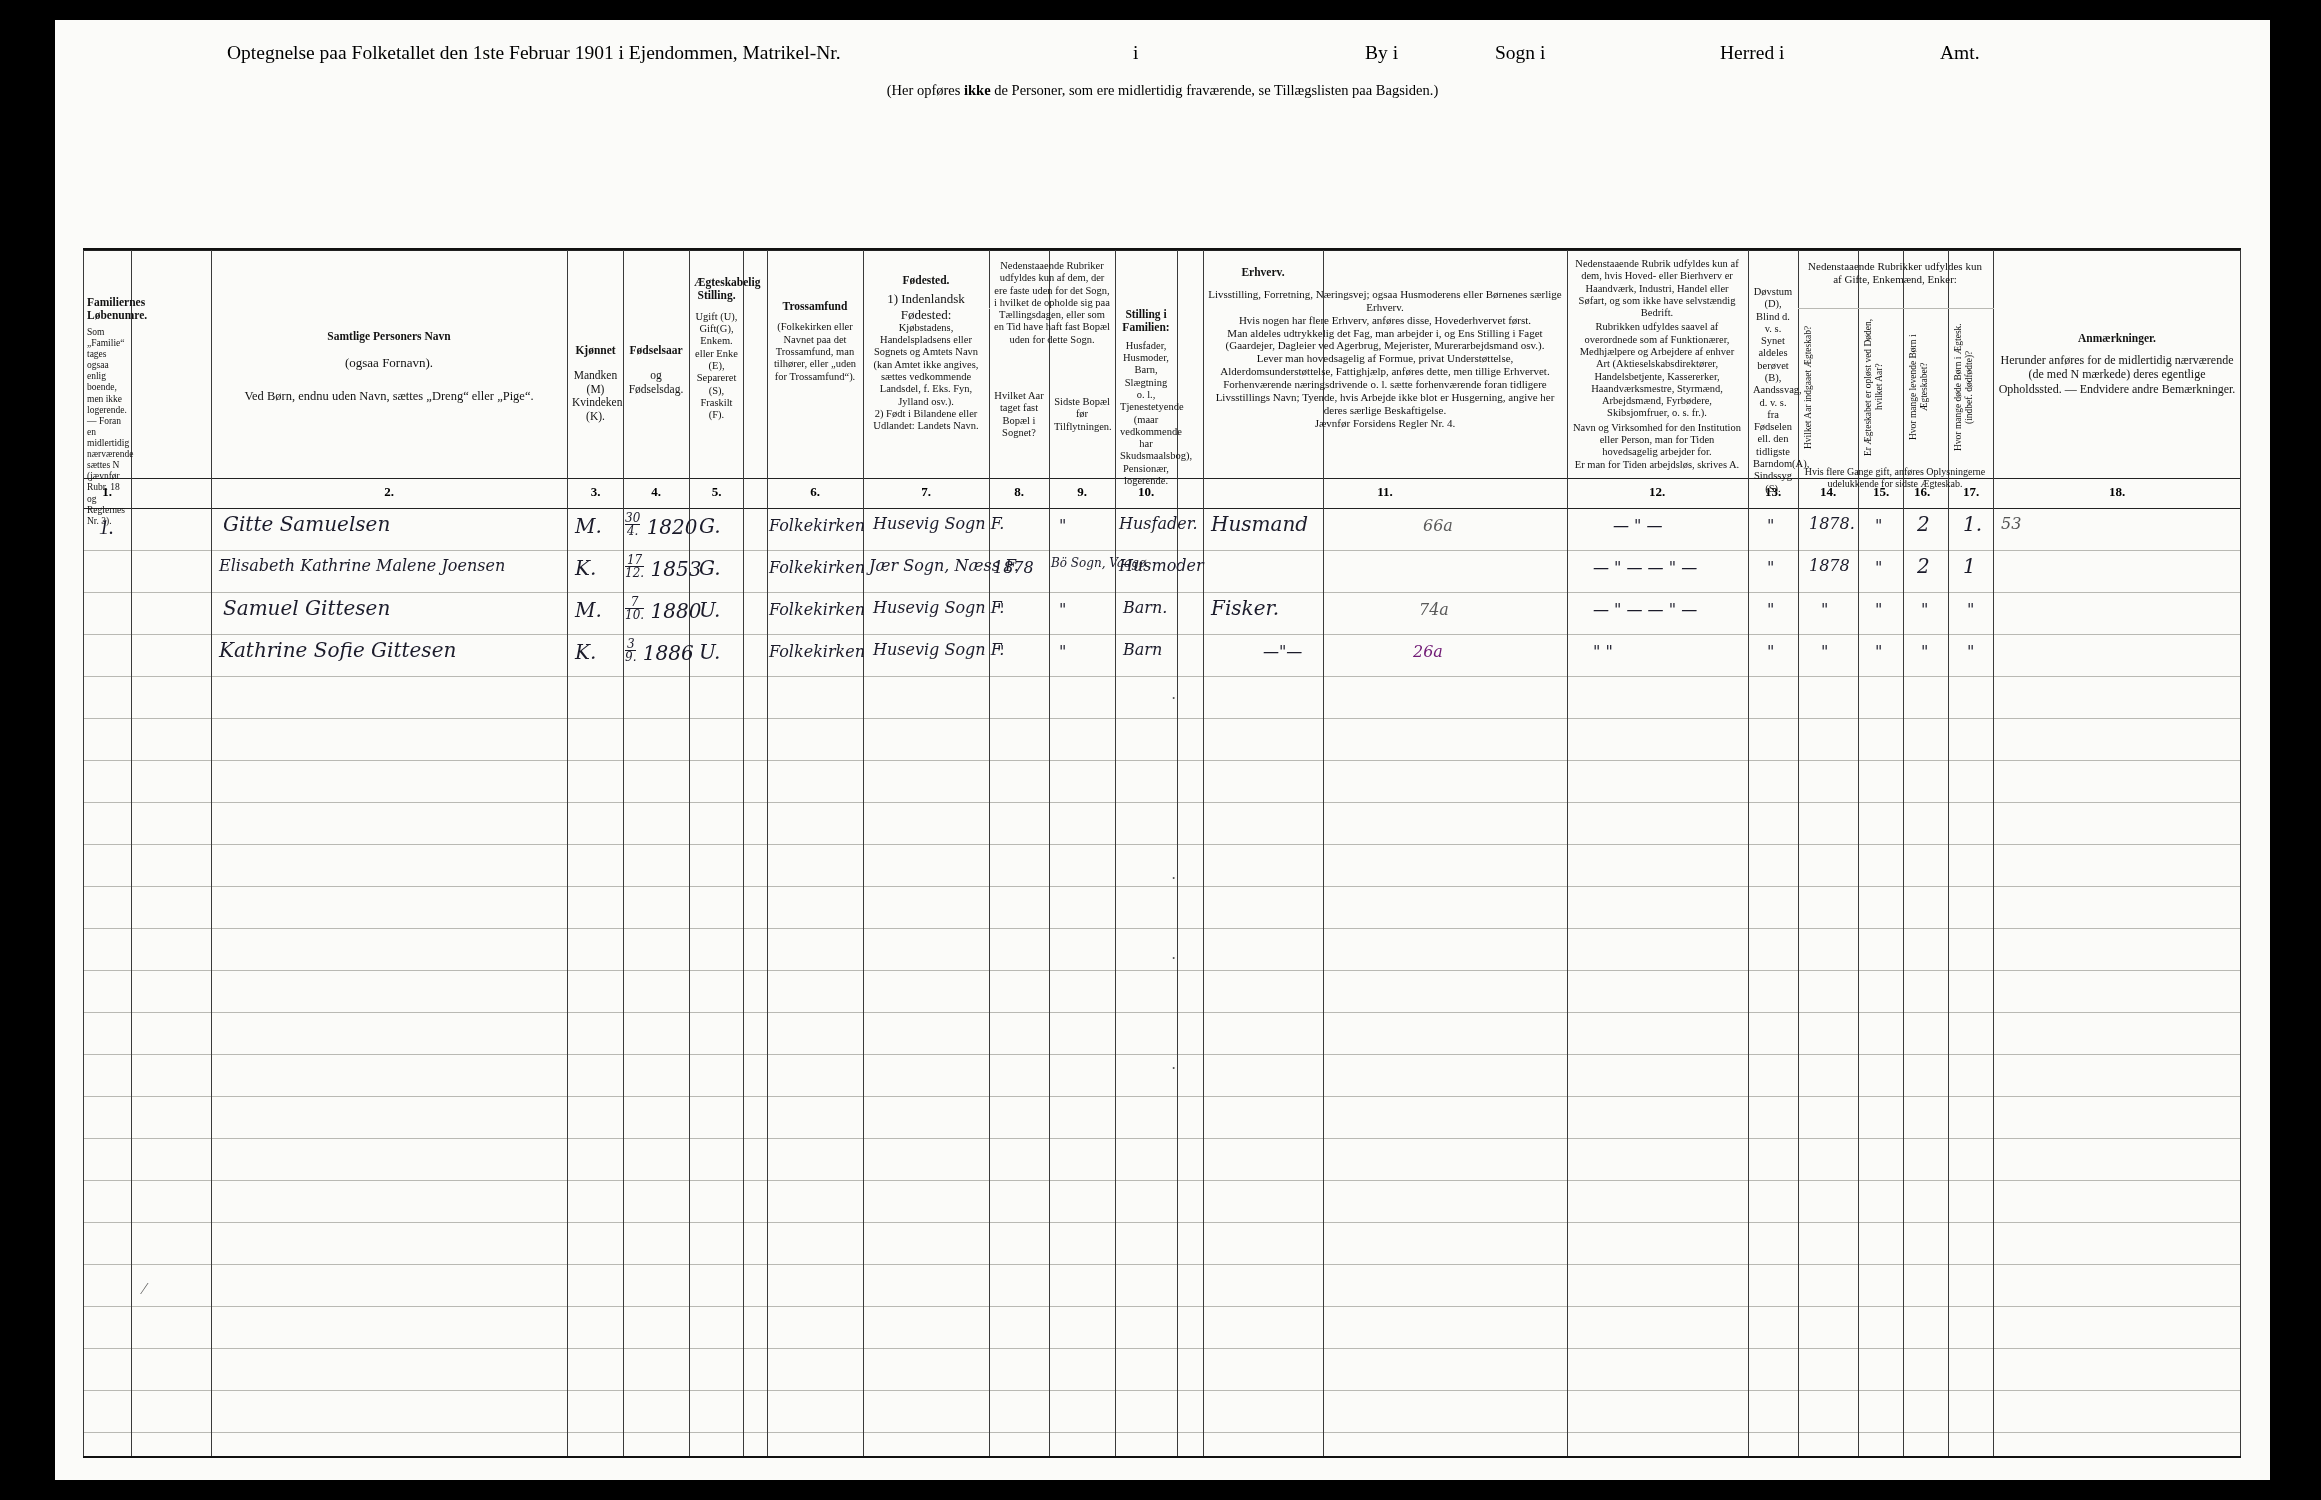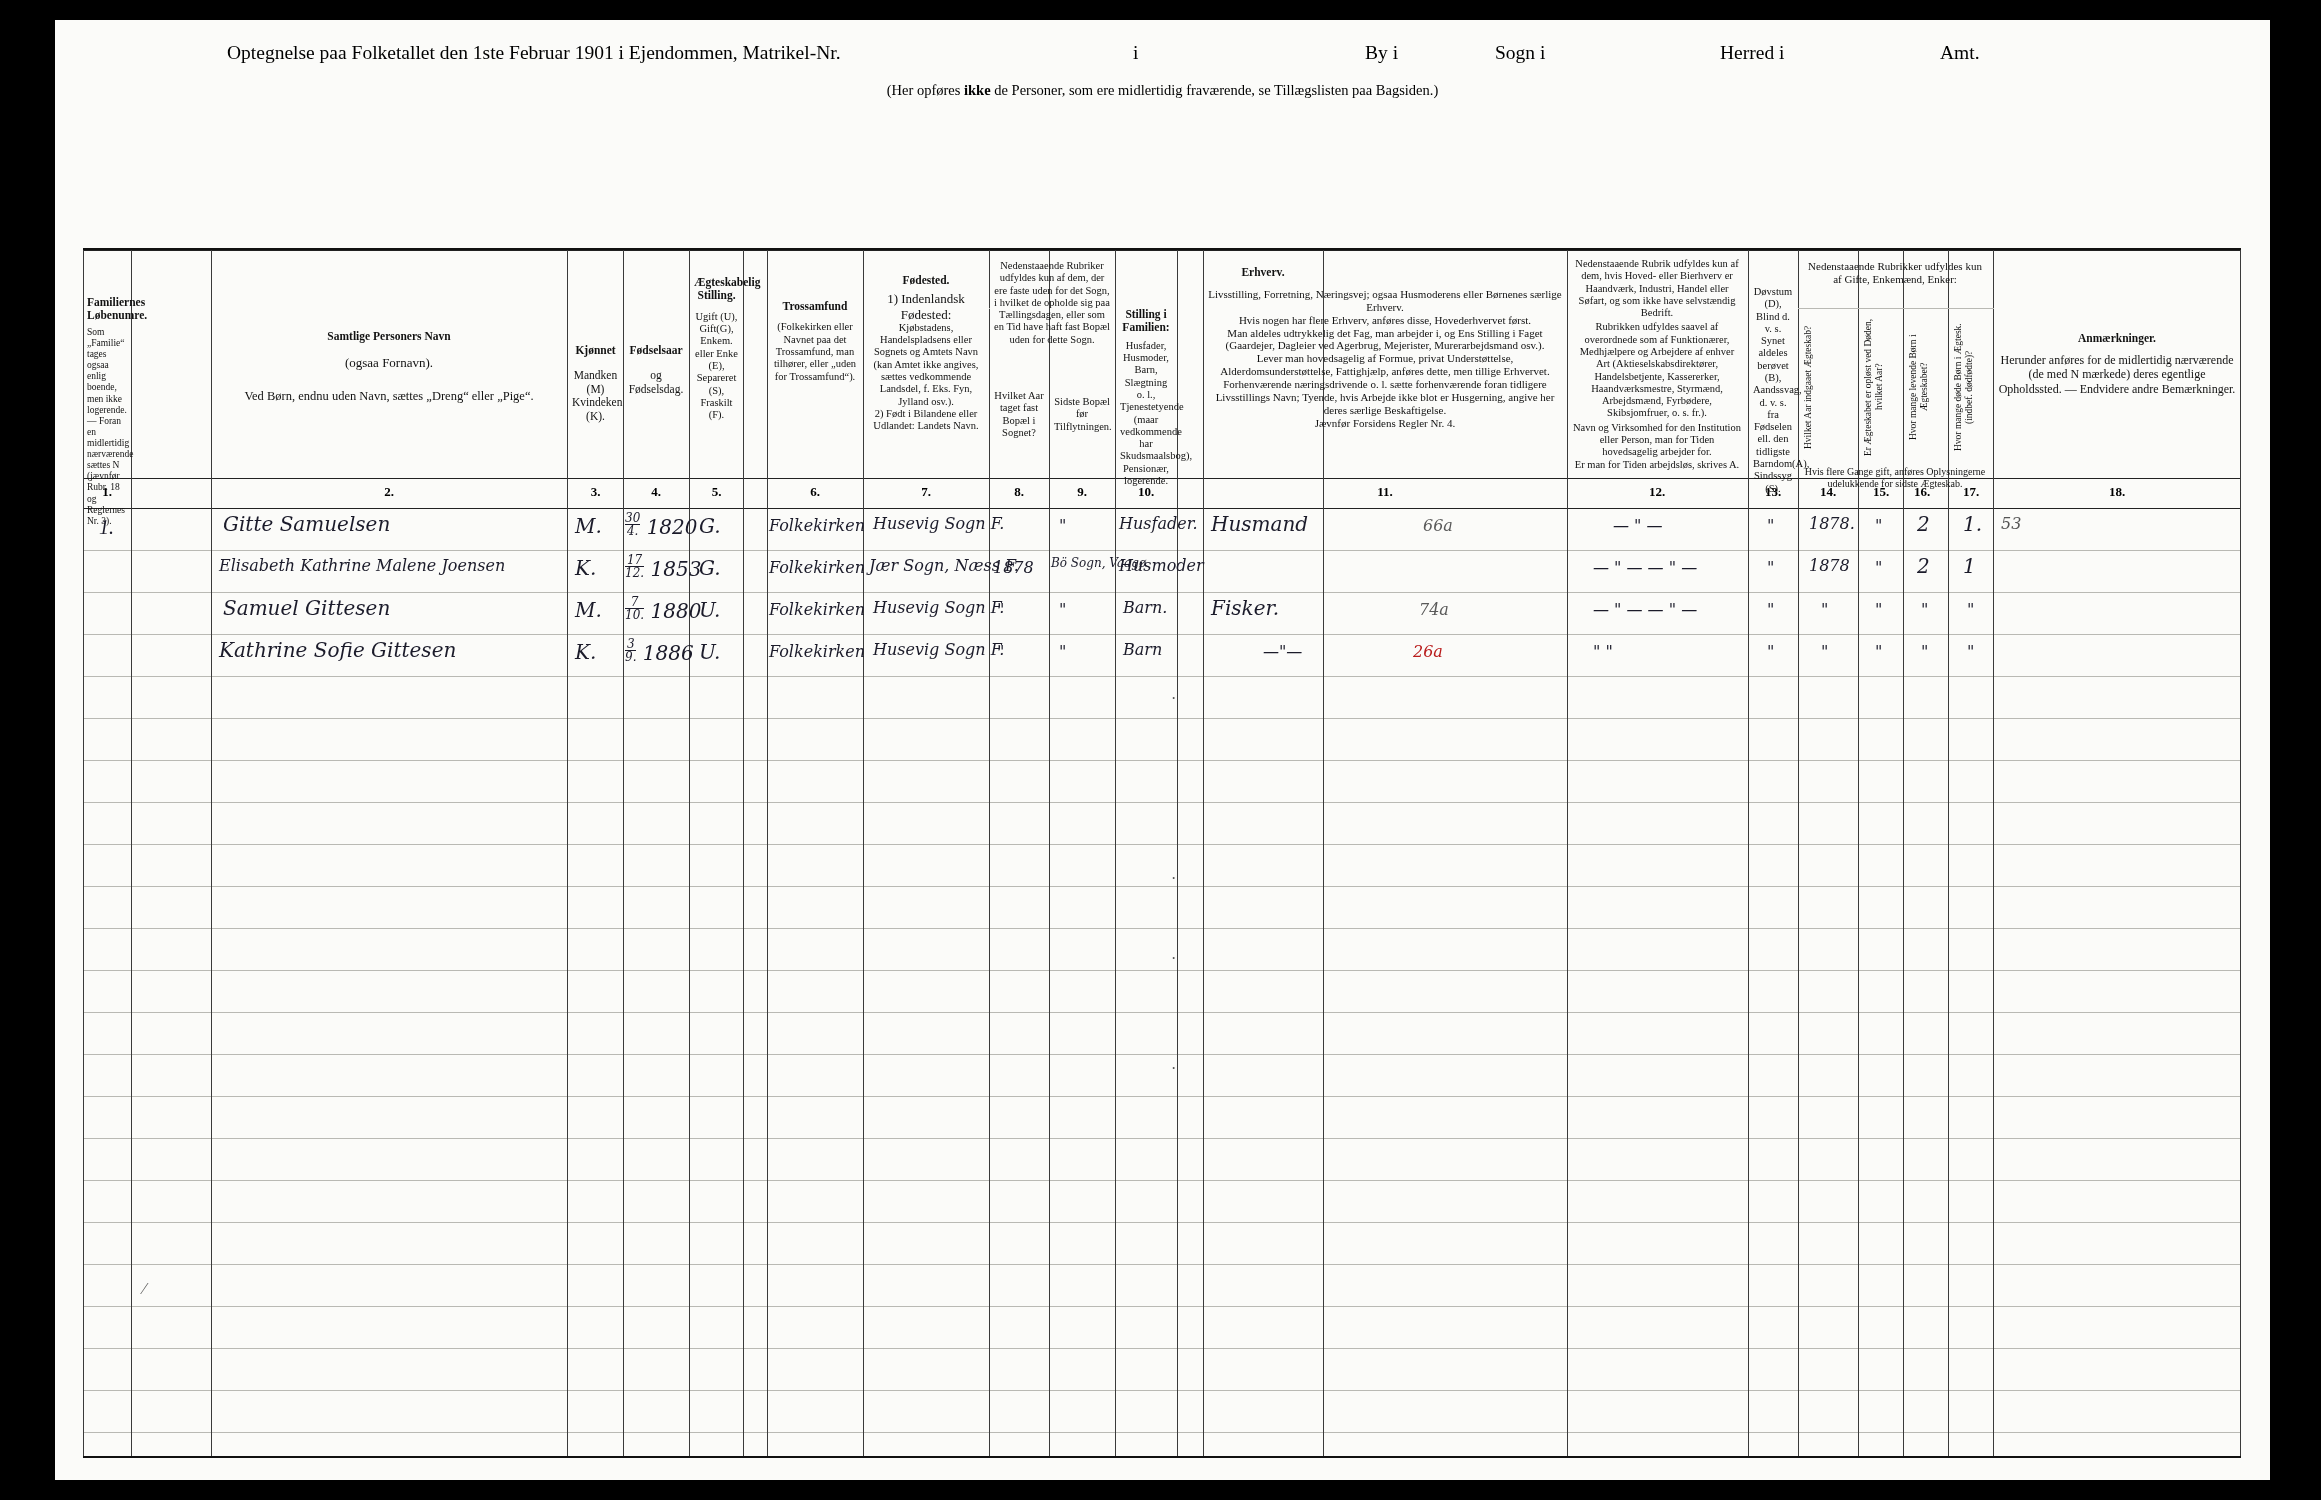--- a/index.html
+++ b/index.html
@@ -347,21 +347,21 @@
     <div class="hw" style="left:136px; top:388px;">Kathrine Sofie Gittesen</div>
     <div class="hw" style="left:492px; top:390px;">K.</div>
     <div class="hw" style="left:542px; top:388px;"><span class="frac"><span class="n">3</span><span class="d">9.</span></span> <span>1886</span></div>
     <div class="hw" style="left:616px; top:390px;">U.</div>
     <div class="hw sm" style="left:686px; top:392px;">Folkekirken</div>
     <div class="hw sm" style="left:790px; top:390px;">Husevig Sogn F.</div>
     <div class="hw sm" style="left:914px; top:392px;">"</div>
     <div class="hw sm" style="left:976px; top:392px;">"</div>
     <div class="hw sm" style="left:1040px; top:390px;">Barn</div>
     <div class="hw sm" style="left:1180px; top:392px;">—"—</div>
-    <div class="hw sm" style="left:1330px; top:392px; color:#b91c1c;">26a</div>
+    <div class="hw sm" style="left:1330px; top:392px; color:#701a75;">26a</div>
     <div class="hw sm" style="left:1510px; top:392px;">"        "</div>
     <div class="hw sm" style="left:1684px; top:392px;">"</div>
     <div class="hw sm" style="left:1738px; top:392px;">"</div>
     <div class="hw sm" style="left:1792px; top:392px;">"</div>
     <div class="hw sm" style="left:1838px; top:392px;">"</div>
     <div class="hw sm" style="left:1884px; top:392px;">"</div>
 
     <div class="pencil" style="left:1088px; top:440px;">·</div>
     <div class="pencil" style="left:1088px; top:620px;">·</div>
     <div class="pencil" style="left:1088px; top:700px;">·</div>

